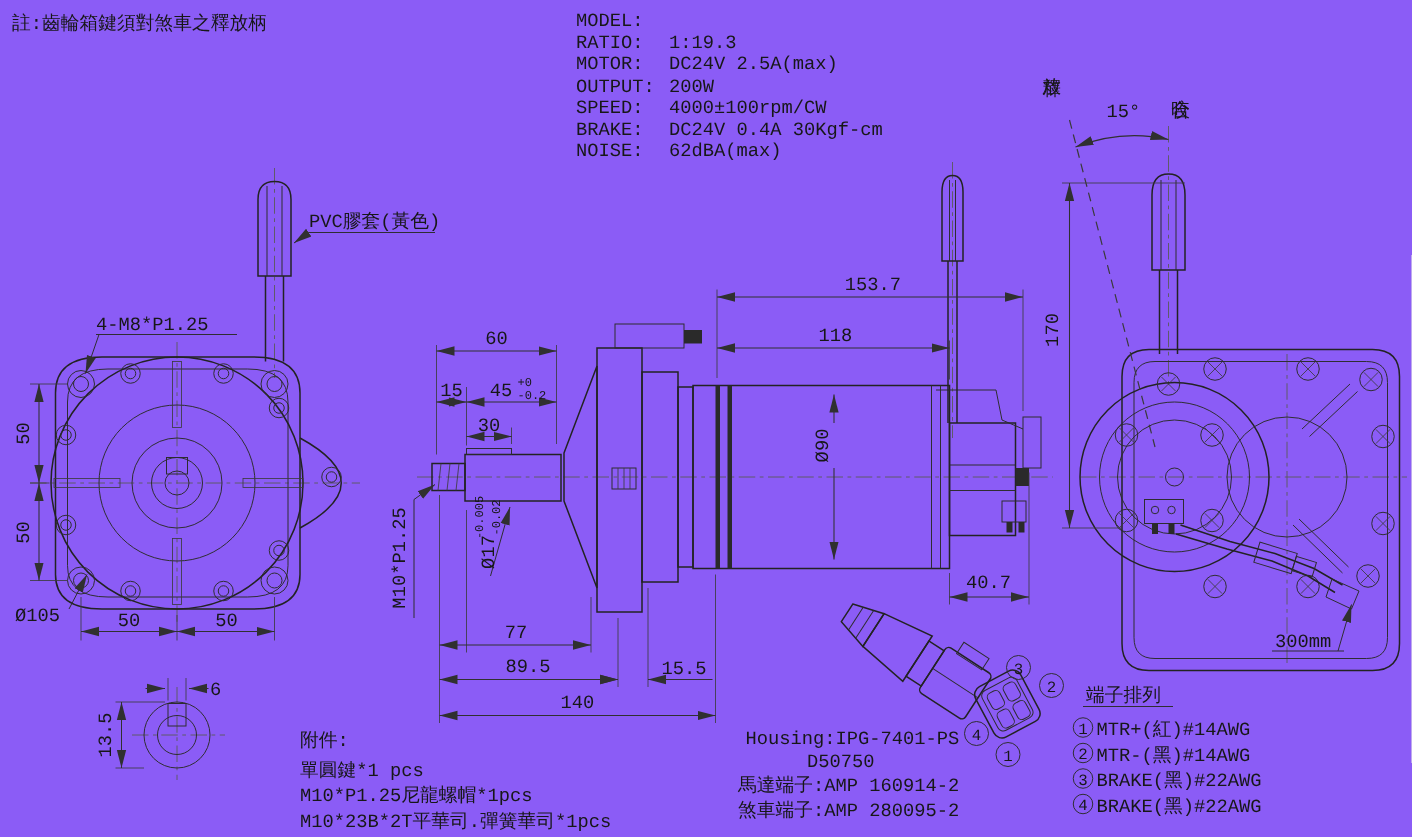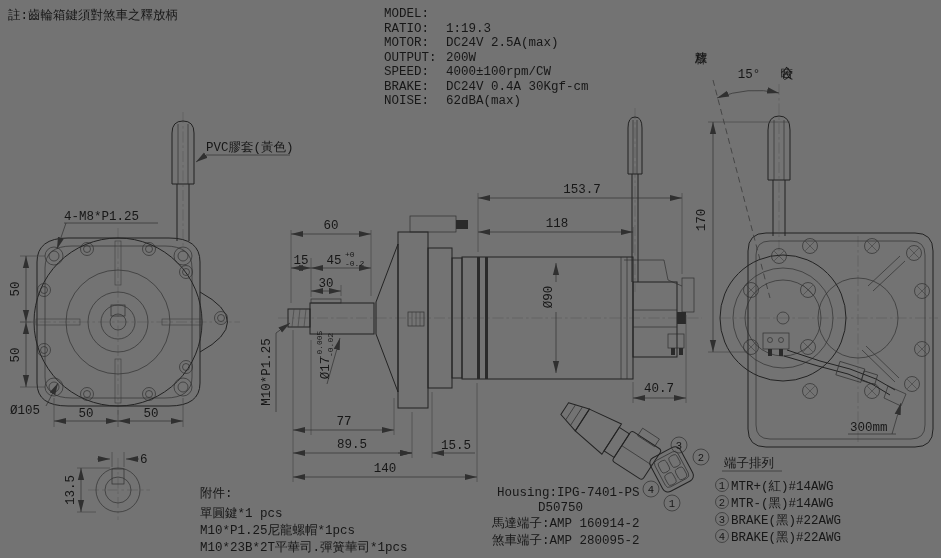--- a/index.html
+++ b/index.html
@@ -1,16 +1,16 @@
 <!DOCTYPE html>
 <html><head>
 <meta charset="utf-8">
 <style>
   html,body{margin:0;padding:0;background:#e8e8e8;}
-  .stage{position:relative;width:941px;height:558px;background:#737373;margin:0 auto;overflow:hidden;}
+  .stage{position:relative;width:941px;height:558px;background:#8b5cf6;margin:0 auto;overflow:hidden;}
   svg{display:block;}
   svg text{fill:#171717;font-family:"Liberation Mono","DejaVu Sans Mono",monospace;}
   .t12{font-size:12.5px;}
   .t10{font-size:10.5px;}
   .t8{font-size:8px;}
   .mid{text-anchor:middle;}
   .ln{fill:none;stroke:#232323;stroke-width:1;}
   .lt{fill:none;stroke:#2c2c2c;stroke-width:.65;}
   .xt{fill:none;stroke:#3a3a3a;stroke-width:.55;}
   .cl{fill:none;stroke:#5a5a5a;stroke-width:.6;stroke-dasharray:11 3 2.5 3;}

